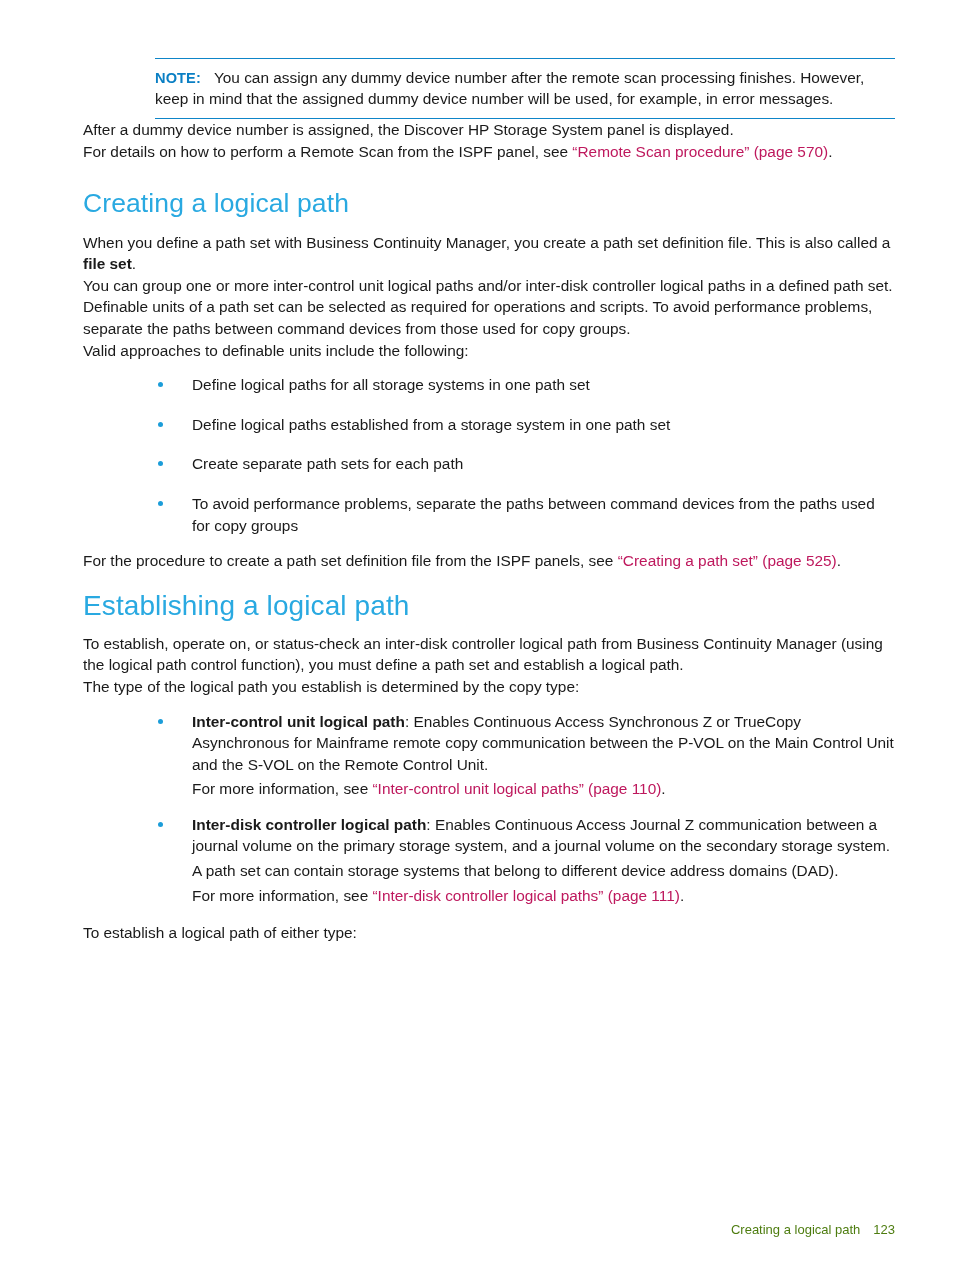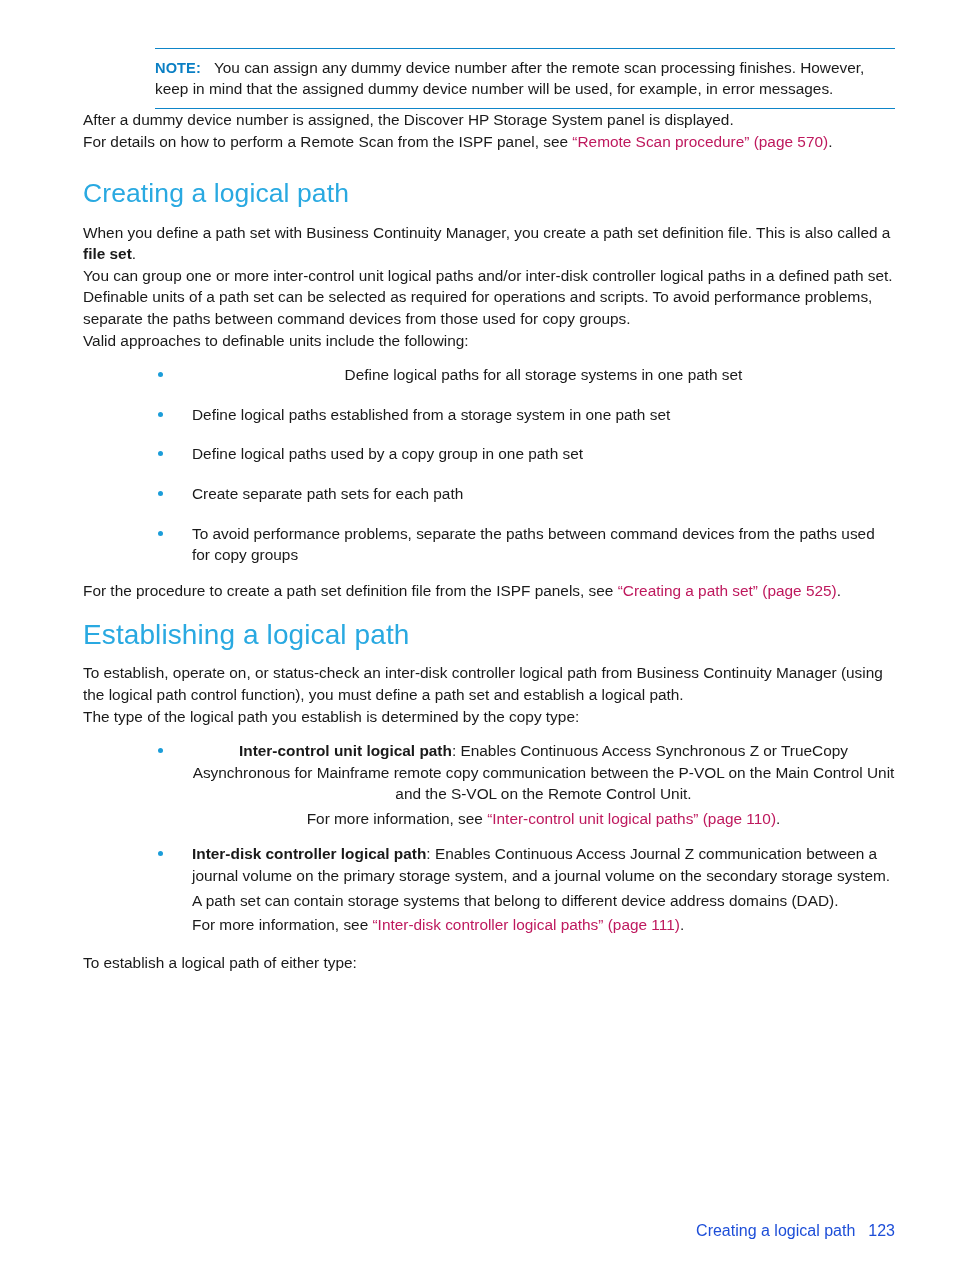--- a/index.html
+++ b/index.html
@@ -20,21 +20,21 @@
     position: absolute;
     left: 0; top: 0;
     width: 954px;
     height: 1271px;
   }
 
   
   .content {
     position: absolute;
     left: 83px;
-    top: 48px;
+    top: 58px;
     width: 812px;
   }
 
   
   .indent { margin-left: 72px; }
 
   
   .note-box {
     margin-left: 72px;
     border-top: 1.6px solid #0e85c8;
@@ -99,21 +99,21 @@
   }
   ul.bullets > li {
     position: relative;
     padding-left: 37px;
     font-size: 15.4px;
     line-height: 21.6px;
     margin-top: 14px;
     width: 740px;
     box-sizing: border-box;
   }
-  ul.bullets > li:first-child { margin-top: 13px; text-align: center; }
+  ul.bullets > li:first-child { margin-top: 13px; }
   ul.bullets > li .bullet-dot {
     position: absolute;
     left: 3px;
     top: 8px;
     width: 5px;
     height: 5px;
     border-radius: 50%;
     background: #1b9dd9;
   }
   ul.bullets.tight > li { margin-top: 18px; }
@@ -125,22 +125,22 @@
     line-height: 21.6px;
   }
 
   b, strong { font-weight: bold; }
 
   
   .footer {
     position: absolute;
     right: 59px;
     top: 1222px;
-    font-size: 16px;
-    color: #1d4ed8;
+    font-size: 13px;
+    color: #4d7c0f;
     white-space: nowrap;
   }
   .footer .f-title { margin-right: 13px; }
   .footer .f-page { }
 </style>
 </head>
 <body>
 
 <div class="page">
 
@@ -160,21 +160,20 @@
 
     <p class="body indent gap-sm">You can group one or more inter-control unit logical paths and/or inter-disk controller logical paths in a defined path set.</p>
 
     <p class="body indent gap-sm">Definable units of a path set can be selected as required for operations and scripts. To avoid performance problems, separate the paths between command devices from those used for copy groups.</p>
 
     <p class="body indent gap-sm">Valid approaches to definable units include the following:</p>
 
     <ul class="bullets tight">
       <li><span class="bullet-dot"></span><span>Define logical paths for all storage systems in one path set</span></li>
       <li><span class="bullet-dot"></span><span>Define logical paths established from a storage system in one path set</span></li>
-      <li><span class="bullet-dot"></span><span>Define logical paths used by a copy group in one path set</span></li>
       <li><span class="bullet-dot"></span><span>Create separate path sets for each path</span></li>
       <li><span class="bullet-dot"></span><span>To avoid performance problems, separate the paths between command devices from the paths used for copy groups</span></li>
     </ul>
 
     <p class="body indent" style="margin-top:14px;"><span>For the procedure to create a path set definition file from the ISPF panels, see </span><span class="xref">“Creating a path set” (page 525)</span><span>.</span></p>
 
     <h2 class="h-minor" style="margin-top:21px;">Establishing a logical path</h2>
 
     <p class="body indent" style="margin-top:14px;">To establish, operate on, or status-check an inter-disk controller logical path from Business Continuity Manager (using the logical path control function), you must define a path set and establish a logical path.</p>
 

